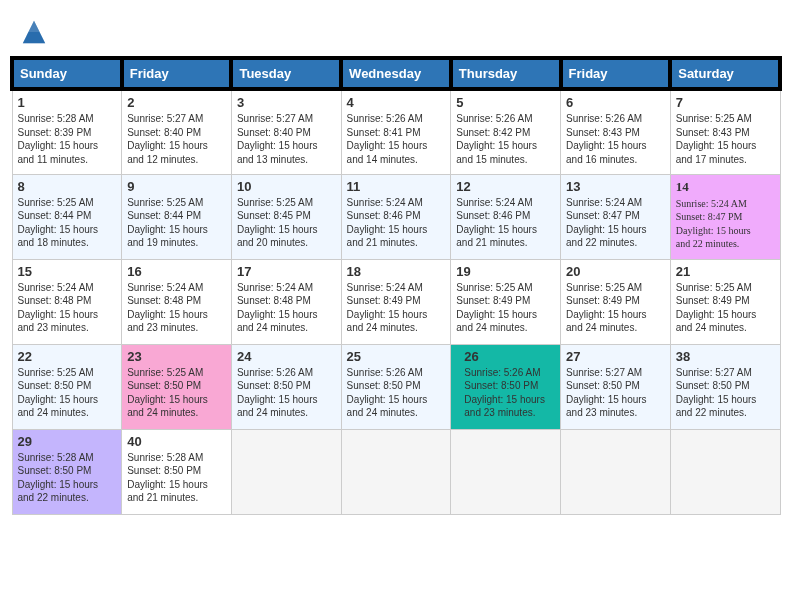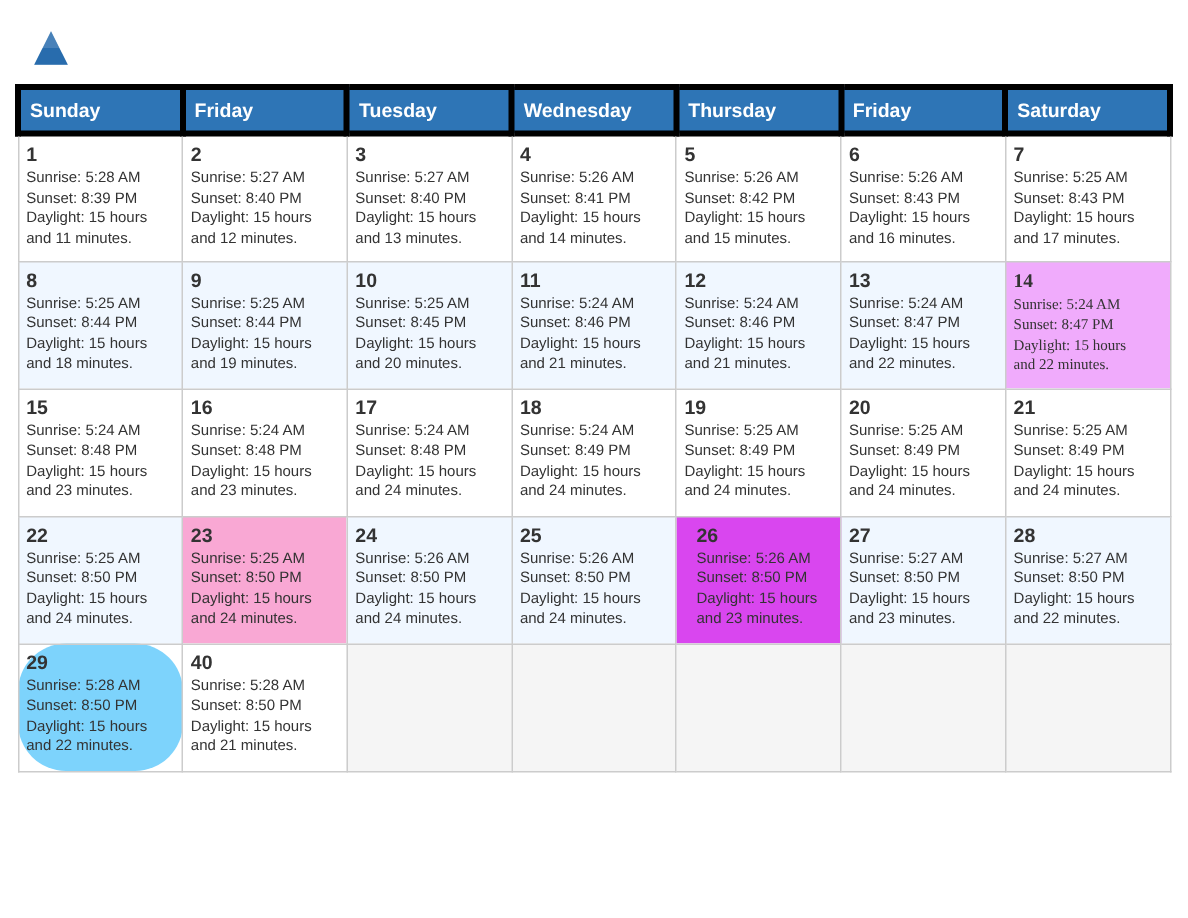--- a/index.html
+++ b/index.html
@@ -228,35 +228,35 @@
           <div class="day-info">Sunrise: 5:25 AM<br>Sunset: 8:50 PM<br>Daylight: 15 hours<br>and 24 minutes.</div>
         </td>
         <td style="background-color: rgb(240, 247, 255);">
           <span class="day-number">24</span>
           <div class="day-info">Sunrise: 5:26 AM<br>Sunset: 8:50 PM<br>Daylight: 15 hours<br>and 24 minutes.</div>
         </td>
         <td style="background-color: rgb(240, 247, 255);">
           <span class="day-number">25</span>
           <div class="day-info">Sunrise: 5:26 AM<br>Sunset: 8:50 PM<br>Daylight: 15 hours<br>and 24 minutes.</div>
         </td>
-        <td style="background-color: #d946ef; padding-left: 13px;">
+        <td style="background-color: #14b8a6; padding-left: 13px;">
           <span class="day-number">26</span>
           <div class="day-info">Sunrise: 5:26 AM<br>Sunset: 8:50 PM<br>Daylight: 15 hours<br>and 23 minutes.</div>
         </td>
         <td style="background-color: rgb(240, 247, 255);">
           <span class="day-number">27</span>
           <div class="day-info">Sunrise: 5:27 AM<br>Sunset: 8:50 PM<br>Daylight: 15 hours<br>and 23 minutes.</div>
         </td>
         <td style="background-color: rgb(240, 247, 255);">
-          <span class="day-number">28</span>
+          <span class="day-number">38</span>
           <div class="day-info">Sunrise: 5:27 AM<br>Sunset: 8:50 PM<br>Daylight: 15 hours<br>and 22 minutes.</div>
         </td>
       </tr>
       <tr>
-        <td style="background-color: #7dd3fc; border-radius: 32px;">
+        <td style="background-color: #c4b5fd;">
           <span class="day-number">29</span>
           <div class="day-info">Sunrise: 5:28 AM<br>Sunset: 8:50 PM<br>Daylight: 15 hours<br>and 22 minutes.</div>
         </td>
         <td style="background-color: rgb(255, 255, 255);">
           <span class="day-number">40</span>
           <div class="day-info">Sunrise: 5:28 AM<br>Sunset: 8:50 PM<br>Daylight: 15 hours<br>and 21 minutes.</div>
         </td>
         <td class="empty"></td>
         <td class="empty"></td>
         <td class="empty"></td>

